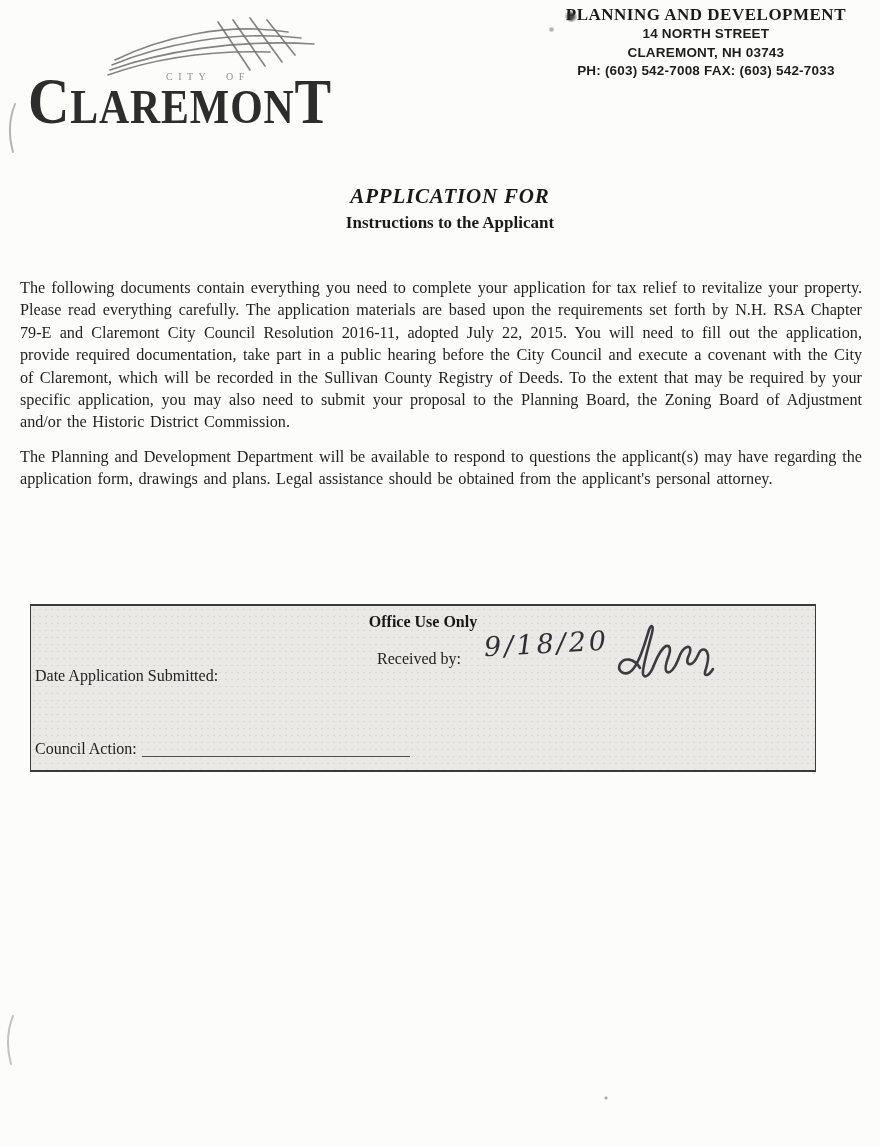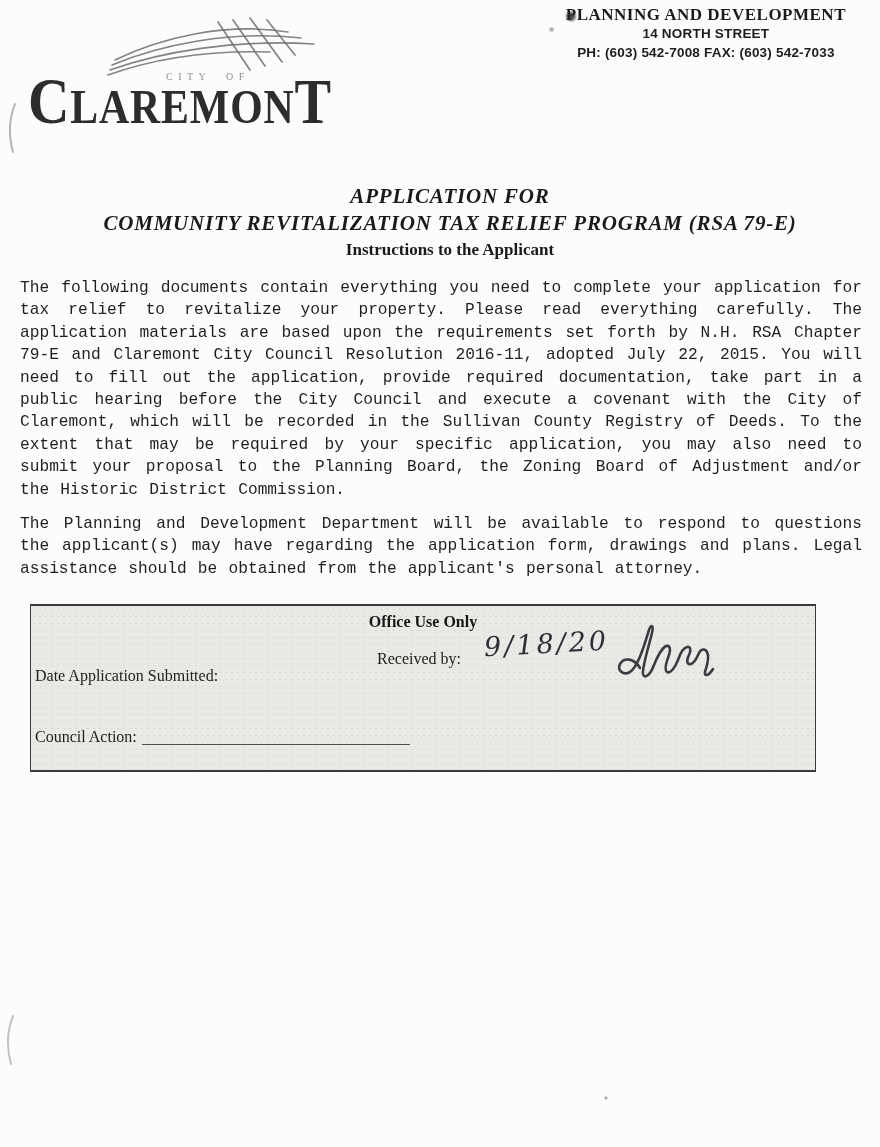--- a/index.html
+++ b/index.html
@@ -46,39 +46,39 @@
     line-height:27px; color:#1a1a1a; letter-spacing:.8px;
   }
   .t-sub { font-weight:bold; font-size:17px; margin-top:3px; color:#1a1a1a; }
 
   
   .body-text {
     position:absolute; left:20px; top:277px; width:842px;
     font-size:16.2px; line-height:22.4px; text-align:justify;
     word-spacing:1.5px; color:#1f1f1f;
   }
-  .body-text p { margin:0 0 12px 0;font-family:Liberation Mono, monospace; }
+  .body-text p { margin:0 0 12px 0; }
 
   
   .office-box {
     position:absolute; left:30px; top:604px; width:784px; height:164px;
     border:2px solid #3b3b3b; border-left-width:1.5px; border-right-width:1.5px;
     background-color:#ebe9e6;
     background-image:
       radial-gradient(circle, rgba(110,110,104,.16) .6px, transparent 1px),
       radial-gradient(circle, rgba(110,110,104,.10) .6px, transparent 1px);
     background-size:6px 7px, 9px 11px;
     background-position:0 0, 3px 4px;
   }
   .ob-title { text-align:center; font-weight:bold; font-size:16px; padding-top:7px; color:#171717; }
   .ob-label { position:absolute; font-size:16px; color:#222; white-space:nowrap; }
   .ob-date-label     { left:4px;  top:61px; }
   .ob-received-label { left:346px; top:44px; }
   .ob-fee-row     { position:absolute; left:4px; top:84px; font-size:16px; white-space:nowrap; }
-  .ob-council-row { position:absolute; left:4px; top:120px; font-size:16px; white-space:nowrap; }
+  .ob-council-row { position:absolute; left:4px; top:132px; font-size:16px; white-space:nowrap; }
   .blank-line {
     display:inline-block; height:15px; margin-left:5px;
     border-bottom:1.5px solid #4f4f4f; transform:translateY(3px);
   }
   .fee-line { width:236px; }
   .council-line { width:268px; }
   .ob-date-hand {
     position:absolute; left:453px; top:22px;
     font-family:"DejaVu Serif", serif; font-style:italic;
     font-size:27px; letter-spacing:3px; color:#2e2e36;
@@ -128,26 +128,26 @@
     <div class="claremont">
       <span class="c-initial">C</span>
         <span class="c-middle">LAREMON</span>
         <span class="c-final">T</span>
     </div>
   </div>
 
   <div class="header-right">
     <div class="dept">PLANNING AND DEVELOPMENT</div>
     <div class="addr">14 NORTH STREET</div>
+    <div class="addr">CLAREMONT, NH 03743</div>
     <div class="addr">PH: (603) 542-7008 FAX: (603) 542-7033</div>
   </div>
 
   <div class="title-block">
     <div class="t-italic">APPLICATION FOR</div>
-    <div class="t-italic">COMMUNITY REVITALIZATION TAX RELIEF PROGRAM (RSA 79-E)</div>
     <div class="t-sub">Instructions to the Applicant</div>
   </div>
 
   <div class="body-text">
     <p>The following documents contain everything you need to complete your application for tax relief to revitalize your property.  Please read everything carefully. The application materials are based upon the requirements set forth by N.H. RSA Chapter 79-E and Claremont City Council Resolution 2016-11, adopted July 22, 2015.  You will need to fill out the application, provide required documentation, take part in a public hearing before the City Council and execute a covenant with the City of Claremont, which will be recorded in the Sullivan County Registry of Deeds.  To the extent that may be required by your specific application, you may also need to submit your proposal to the Planning Board, the Zoning Board of Adjustment and/or the Historic District Commission.</p>
     <p>The Planning and Development Department will be available to respond to questions the applicant(s) may have regarding the application form, drawings and plans. Legal assistance should be obtained from the applicant's personal attorney.</p>
   </div>
 
   <div class="office-box">
     <div class="ob-title">Office Use Only</div>

